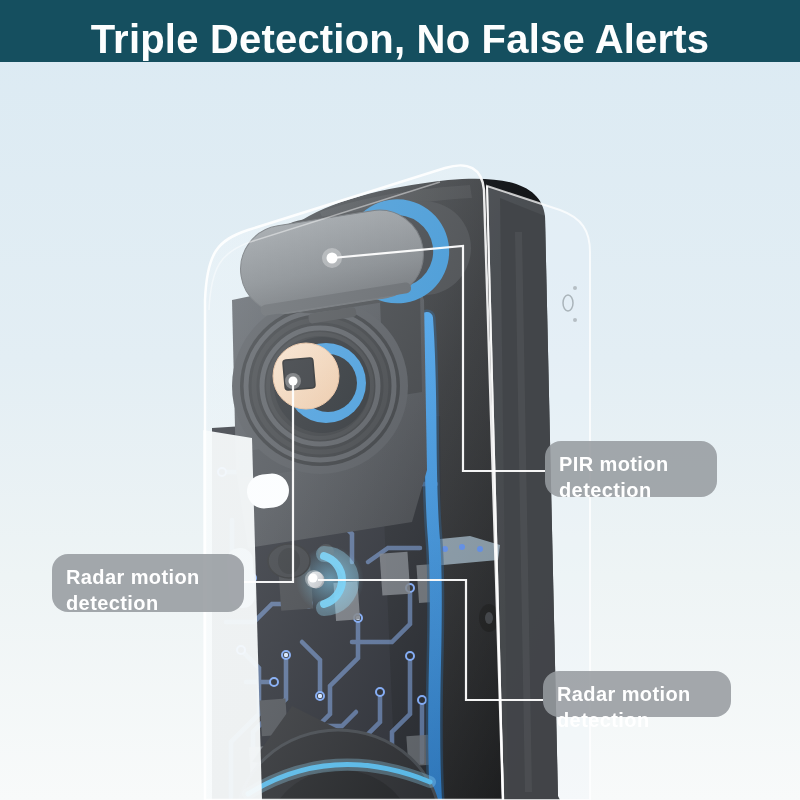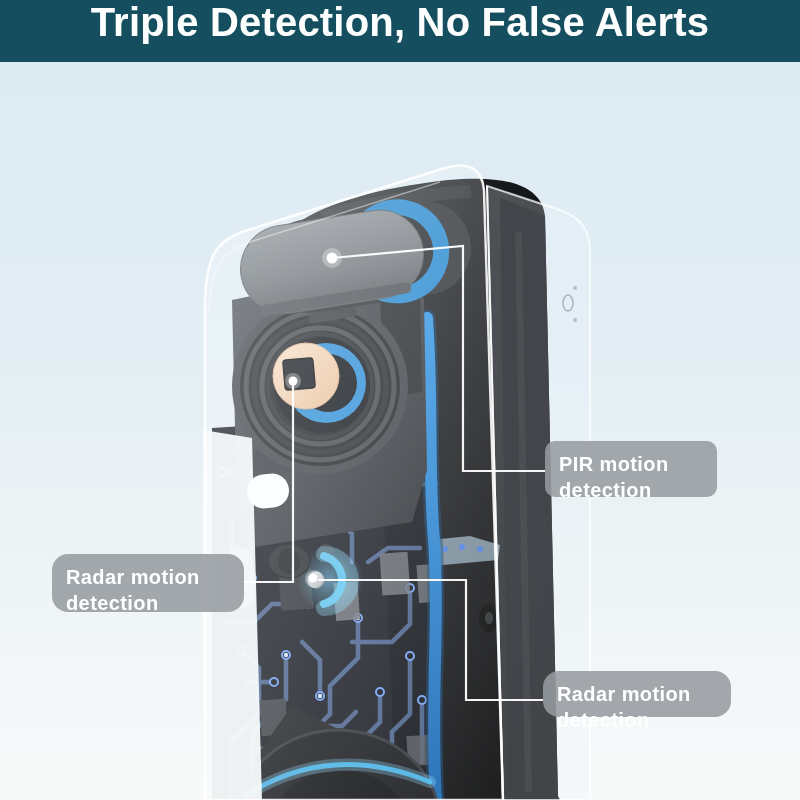--- a/index.html
+++ b/index.html
@@ -1,26 +1,26 @@
 <!DOCTYPE html>
 <html><head>
 <meta charset="utf-8">
 <style>
   html,body{margin:0;padding:0;}
   body{width:800px;height:800px;position:relative;overflow:hidden;
        font-family:"Liberation Sans",sans-serif;
        background:linear-gradient(180deg,#dbeaf3 0%,#e3eef4 45%,#eef4f5 72%,#f8fafa 100%);}
   .header{position:absolute;top:0;left:0;width:800px;height:62px;background:#154f5f;
-          display:flex;align-items:flex-start;justify-content:center;z-index:5;}
+          display:flex;align-items:flex-end;justify-content:center;z-index:5;}
   .header .title{color:#fdfefe;font-size:40px;font-weight:bold;letter-spacing:0.2px;white-space:nowrap;}
   .scene{position:absolute;top:0;left:0;width:800px;height:800px;z-index:1;}
   .callout{position:absolute;z-index:4;background:rgba(150,155,160,0.87);border-radius:16px;
            color:#ffffff;font-weight:bold;font-size:20px;line-height:26px;letter-spacing:0.4px;
            padding:10px 14px;box-sizing:border-box;}
-  .callout.pir{left:545px;top:441px;width:172px;height:56px;border-radius:10px;}
+  .callout.pir{left:545px;top:441px;width:172px;height:56px;}
   .callout.human{left:52px;top:554px;width:192px;height:58px;}
   .callout.radar{left:543px;top:671px;width:188px;height:46px;}
   svg{display:block;}
 </style>
 </head>
 <body>
 
 <div class="header">
   <span class="title">Triple Detection, No False Alerts</span>
 </div>

